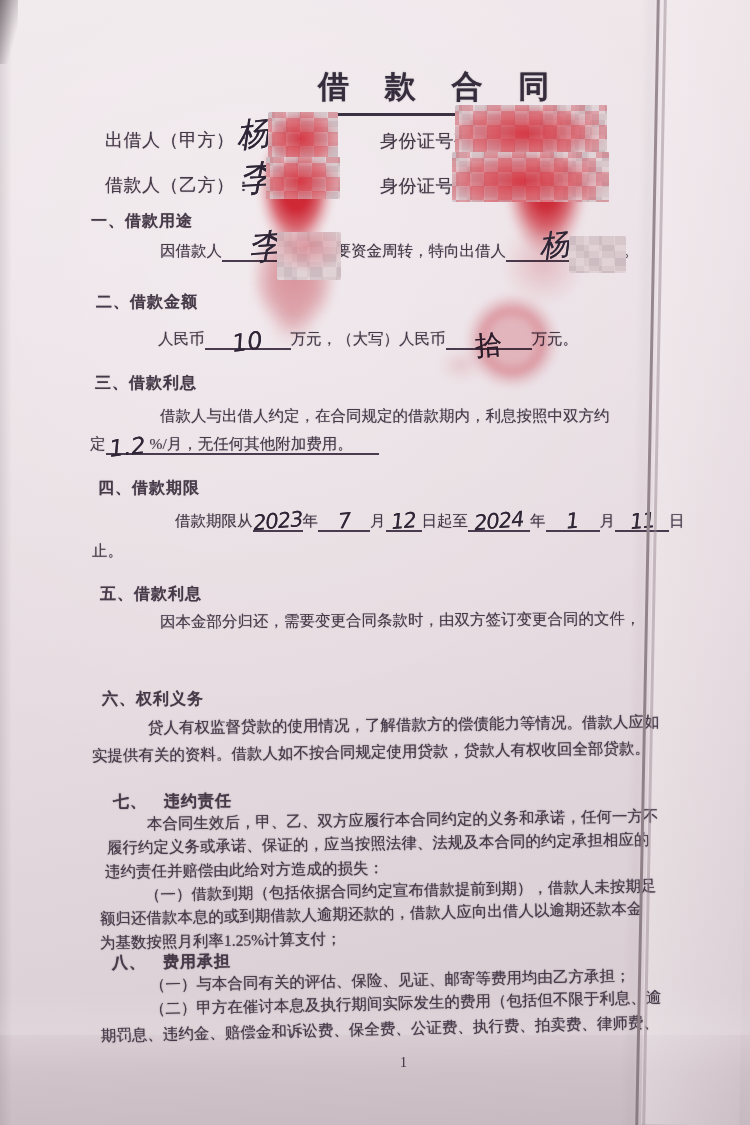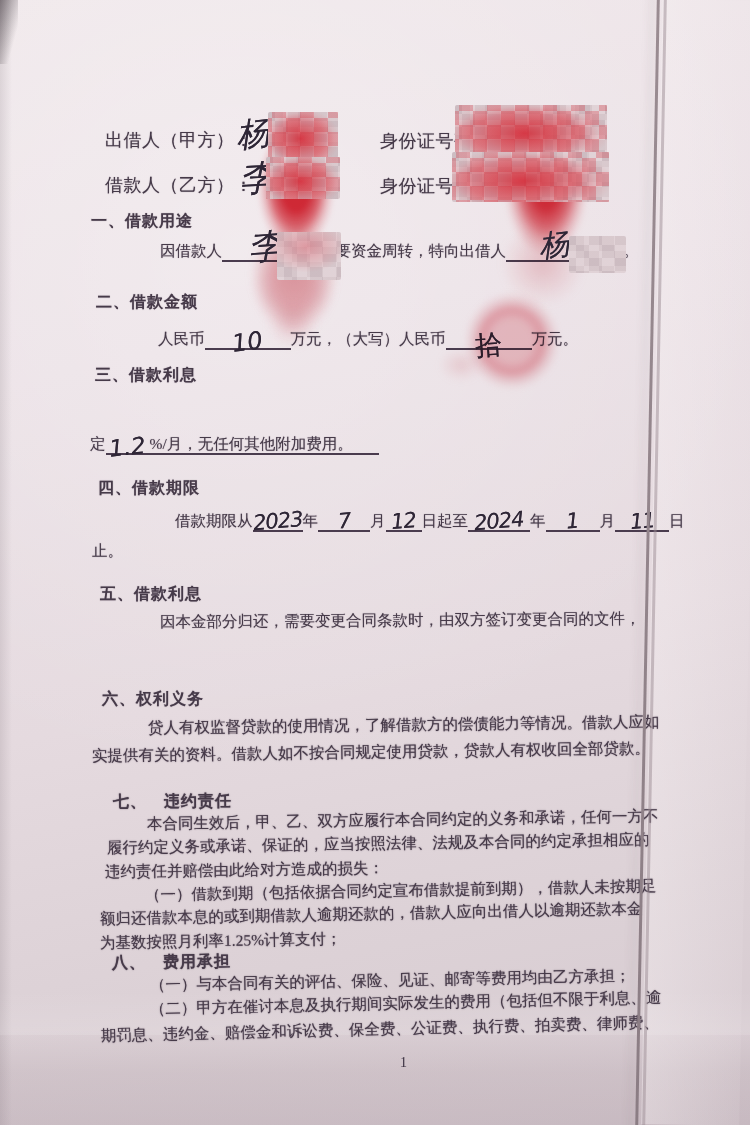--- a/index.html
+++ b/index.html
@@ -63,37 +63,39 @@
 <div class="photo">
 
   <div class="shade" style="left:0;top:0;width:18px;height:64px;background:linear-gradient(105deg,rgba(58,50,56,.6),rgba(58,50,56,0) 72%)"></div>
   <div class="shade" style="left:0;top:0;width:12px;height:100%;background:linear-gradient(90deg,rgba(90,78,86,.14),rgba(90,78,86,0))"></div>
   <div class="shade" style="left:0;top:1030px;width:750px;height:95px;background:linear-gradient(180deg,rgba(148,128,138,0),rgba(148,128,138,.15) 45%,rgba(150,130,142,.22))"></div>
   <div class="shade" style="left:0;top:990px;width:750px;height:45px;background:linear-gradient(180deg,rgba(255,255,255,0),rgba(255,255,255,.12))"></div>
   <div class="shade" style="left:652px;top:0;width:98px;height:100%;background:linear-gradient(90deg,rgba(246,240,242,.4),rgba(240,232,235,.12));transform:rotate(1.1deg)"></div>
 
   <div class="pageline"></div>
 
+  <div class="title">借 款 合 同</div>
 
   <div class="pl print" style="left:105px;top:128px">出借人（甲方）：</div>
   <div class="pl print" style="left:380px;top:129px">身份证号码:</div>
   <div class="pl print" style="left:105px;top:173px">借款人（乙方）：</div>
   <div class="pl print" style="left:380px;top:174px">身份证号码:</div>
   <div class="hw hw-abs" style="left:236px;top:112px;font-size:33px;transform:rotate(-6deg)">杨</div>
   <div class="hw hw-abs" style="left:239px;top:155px;font-size:35px;transform:rotate(-3deg)">李</div>
 
   <div class="h print" style="left:91px;top:211px">一、借款用途</div>
   <div class="bl print" style="left:160px;top:241px"><span>因借款人</span><span class="blank" style="width:98px"></span><span>需要资金周转，特向出借人</span><span class="blank" style="width:86px"></span><span>借款。</span></div>
   <div class="hw hw-abs" style="left:248px;top:224px;font-size:34px;transform:rotate(-4deg)">李</div>
   <div class="hw hw-abs" style="left:539px;top:225px;font-size:30px;transform:rotate(-6deg)">杨</div>
 
   <div class="h print" style="left:96px;top:292px">二、借款金额</div>
   <div class="bl print" style="left:158px;top:329px"><span>人民币</span><span class="blank" style="width:86px"><span class="hw" style="font-size:24px;position:relative;top:-4px;transform:rotate(-8deg)">10</span></span><span>万元，</span><span>（大写）人民币</span><span class="blank" style="width:86px"><span class="hw" style="font-size:27px;position:relative;top:-5px;font-style:normal;transform:rotate(-4deg)">拾</span></span><span>万元。</span></div>
 
-  <div class="h print" style="left:95px;top:365px">三、借款利息</div>
+  <div class="h print" style="left:95px;top:373px">三、借款利息</div>
+  <div class="bl print" style="left:160px;top:406px">借款人与出借人约定，在合同规定的借款期内，利息按照中双方约</div>
   <div class="bl print" style="left:90px;top:434px"><span>定</span><span class="blank" style="width:44px"><span class="hw" style="font-size:23px;position:relative;top:-3px;transform:rotate(-6deg)">1.2</span></span><span class="u" style="padding-right:26px">%/月，无任何其他附加费用。</span></div>
 
   <div class="h print" style="left:98px;top:478px">四、借款期限</div>
   <div class="bl print" style="left:175px;top:511px"><span>借款期限从</span><span class="blank" style="width:50px"><span class="hw hw-num">2023</span></span><span>年</span><span class="blank" style="width:52px"><span class="hw hw-num">7</span></span><span>月</span><span class="blank" style="width:36px"><span class="hw hw-num">12</span></span><span>日起至</span><span class="blank" style="width:62px"><span class="hw hw-num">2024</span></span><span>年</span><span class="blank" style="width:54px"><span class="hw hw-num">1</span></span><span>月</span><span class="blank" style="width:54px"><span class="hw hw-num">11</span></span><span>日</span></div>
   <div class="bl print" style="left:92px;top:541px">止。</div>
 
   <div class="h print" style="left:100px;top:584px">五、借款利息</div>
   <div class="bl print" style="left:160px;top:612px;transform:rotate(-.4deg)">因本金部分归还，需要变更合同条款时，由双方签订变更合同的文件，</div>
 
   <div class="h print" style="left:102px;top:689px">六、权利义务</div>

